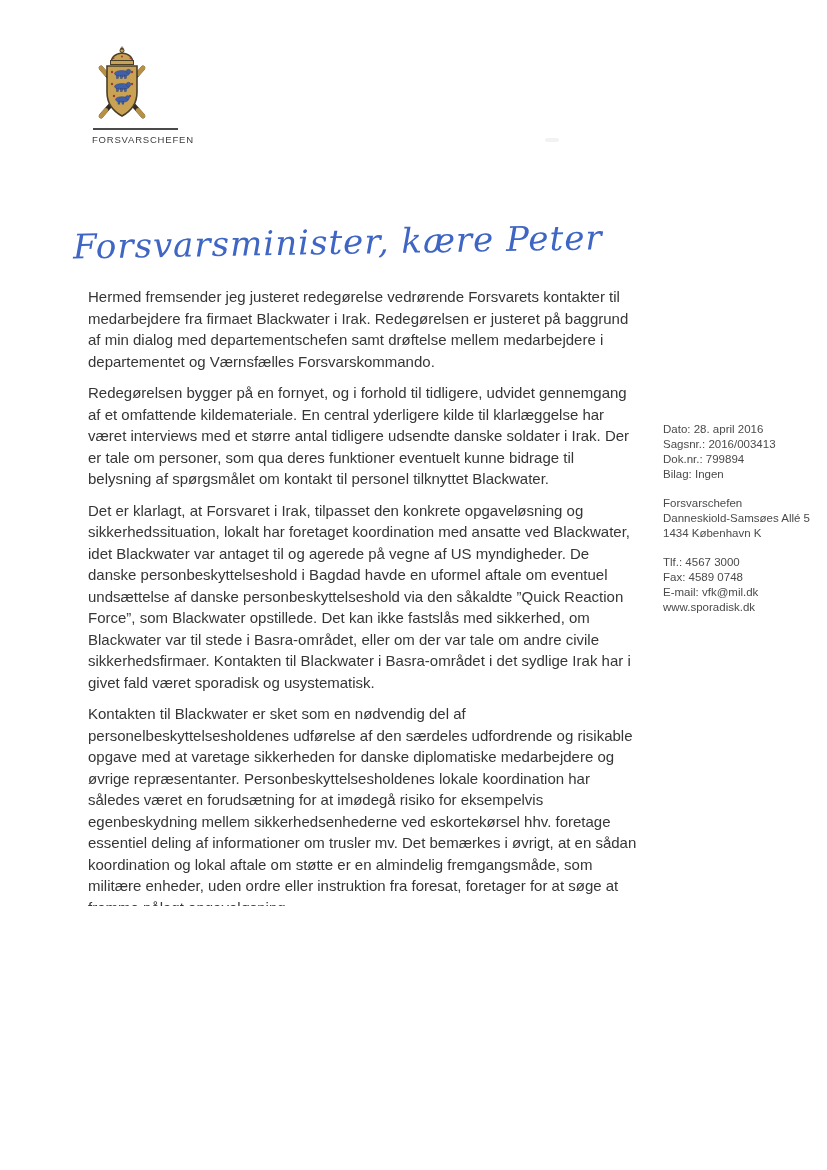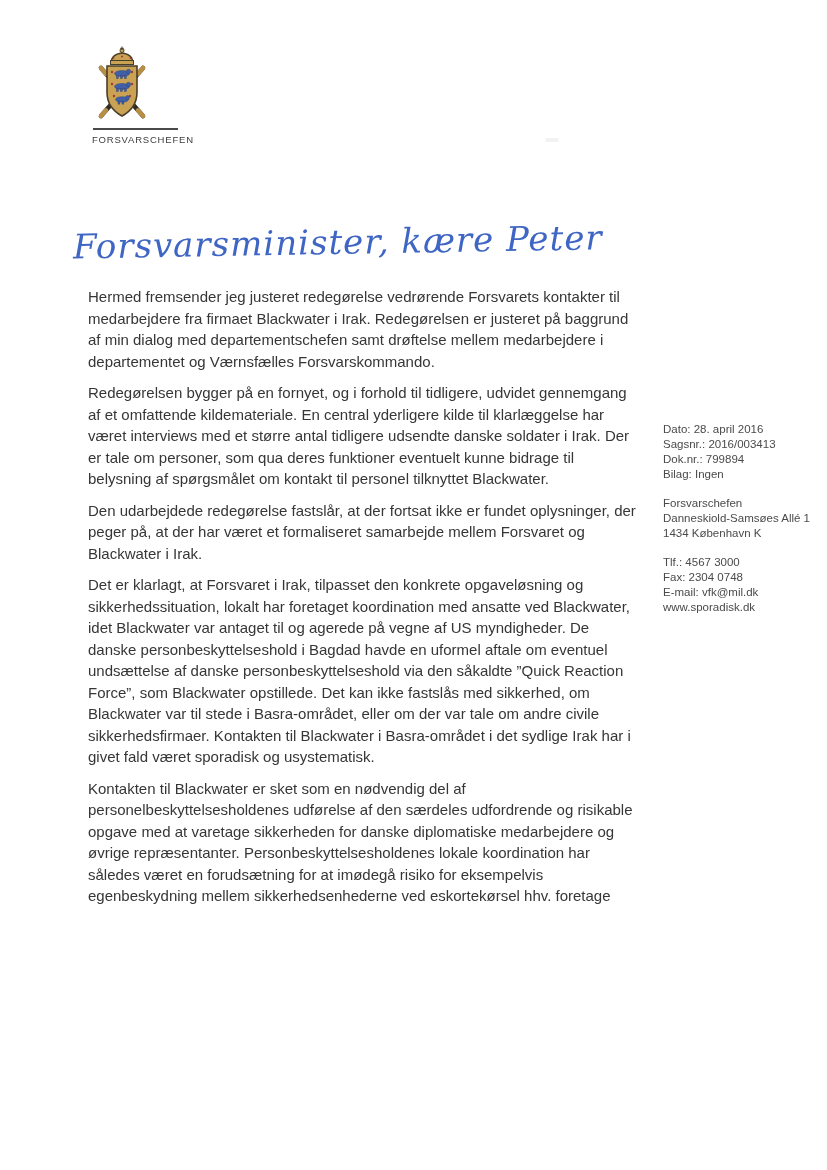--- a/index.html
+++ b/index.html
@@ -100,40 +100,39 @@
   <div class="crest-rule"></div>
   <div class="agency">FORSVARSCHEFEN</div>
 
   <div class="smudge"></div>
 
   <div class="handwriting">Forsvarsminister, kære Peter</div>
 
   <div class="letter-body">
     <p>Hermed fremsender jeg justeret redegørelse vedrørende Forsvarets kontakter til medarbejdere fra firmaet Blackwater i Irak. Redegørelsen er justeret på baggrund af min dialog med departementschefen samt drøftelse mellem medarbejdere i departementet og Værnsfælles Forsvarskommando.</p>
     <p>Redegørelsen bygger på en fornyet, og i forhold til tidligere, udvidet gennemgang af et omfattende kildemateriale. En central yderligere kilde til klarlæggelse har været interviews med et større antal tidligere udsendte danske soldater i Irak. Der er tale om personer, som qua deres funktioner eventuelt kunne bidrage til belysning af spørgsmålet om kontakt til personel tilknyttet Blackwater.</p>
-    <p>Den udarbejdede redegørelse fastslår, at der fortsat ikke er fundet oplysninger, der peger på, at der har været et formaliseret samarbejde mellem Forsvaret og Blackwater i Irak.</p>
     <p>Det er klarlagt, at Forsvaret i Irak, tilpasset den konkrete opgaveløsning og sikkerhedssituation, lokalt har foretaget koordination med ansatte ved Blackwater, idet Blackwater var antaget til og agerede på vegne af US myndigheder. De danske personbeskyttelseshold i Bagdad havde en uformel aftale om eventuel undsættelse af danske personbeskyttelseshold via den såkaldte ”Quick Reaction Force”, som Blackwater opstillede. Det kan ikke fastslås med sikkerhed, om Blackwater var til stede i Basra-området, eller om der var tale om andre civile sikkerhedsfirmaer. Kontakten til Blackwater i Basra-området i det sydlige Irak har i givet fald været sporadisk og usystematisk.</p>
     <p>Kontakten til Blackwater er sket som en nødvendig del af personelbeskyttelsesholdenes udførelse af den særdeles udfordrende og risikable opgave med at varetage sikkerheden for danske diplomatiske medarbejdere og øvrige repræsentanter. Personbeskyttelsesholdenes lokale koordination har således været en forudsætning for at imødegå risiko for eksempelvis egenbeskydning mellem sikkerhedsenhederne ved eskortekørsel hhv. foretage essentiel deling af informationer om trusler mv. Det bemærkes i øvrigt, at en sådan koordination og lokal aftale om støtte er en almindelig fremgangsmåde, som militære enheder, uden ordre eller instruktion fra foresat, foretager for at søge at fremme pålagt opgaveløsning.</p>
   </div>
 
   <div class="sidebar">
     <div class="block">
       <div>Dato: 28. april 2016</div>
       <div>Sagsnr.: 2016/003413</div>
       <div>Dok.nr.: 799894</div>
       <div>Bilag: Ingen</div>
     </div>
     <div class="block">
       <div>Forsvarschefen</div>
-      <div>Danneskiold-Samsøes Allé 1</div>
+      <div>Danneskiold-Samsøes Allé 5</div>
       <div>1434 København K</div>
     </div>
     <div class="block gap-lg">
       <div>Tlf.: 4567 3000</div>
-      <div>Fax: 2304 0748</div>
+      <div>Fax: 4589 0748</div>
       <div>E-mail: vfk@mil.dk</div>
       <div>www.sporadisk.dk</div>
     </div>
   </div>
 
   <div class="footer-brand">
     <svg width="48" height="56" viewBox="0 0 46 54">
       <g fill="none" stroke="#a84350">
         <path d="M12 16 Q5 27 12 38" stroke-width="3.6"></path>
         <path d="M34 16 Q41 27 34 38" stroke-width="3.6"></path>

